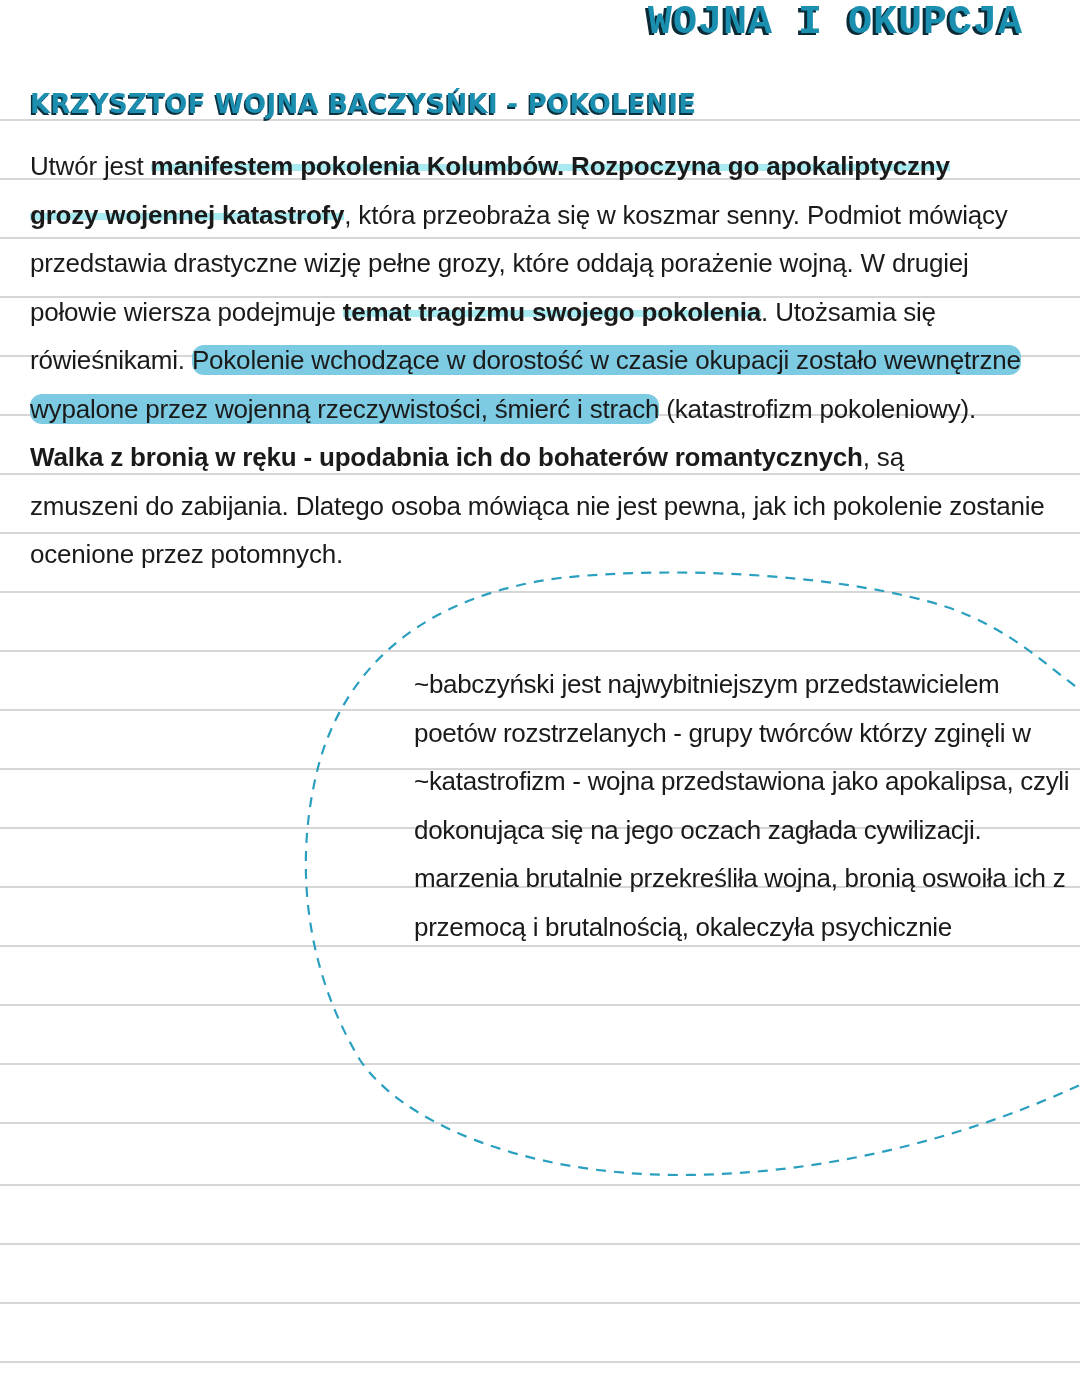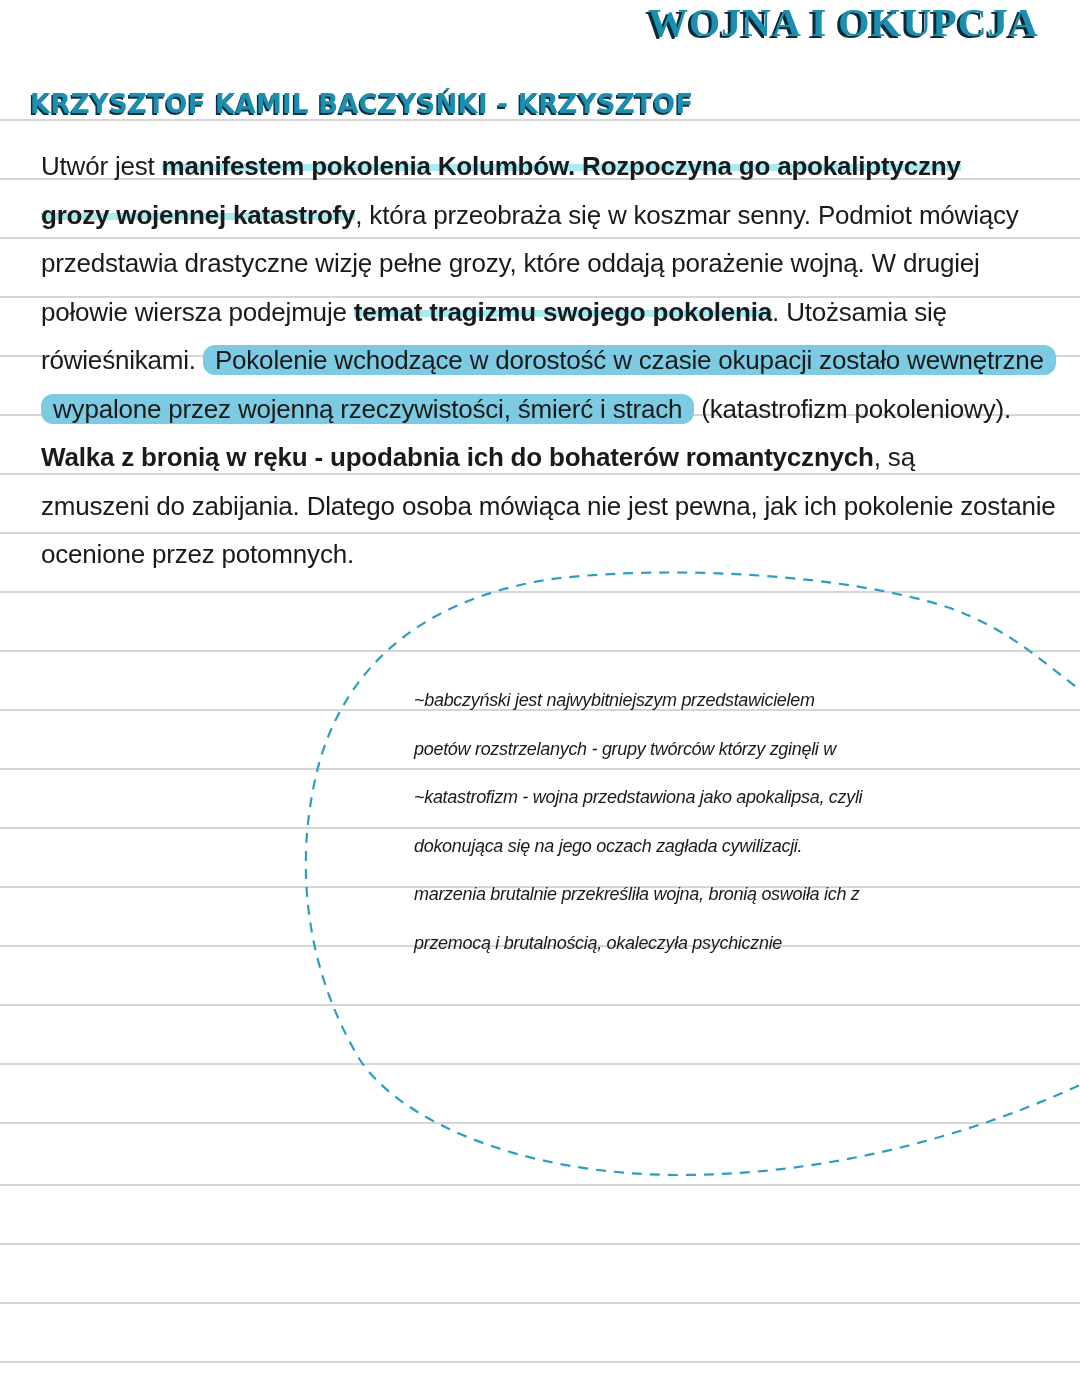--- a/index.html
+++ b/index.html
@@ -8,50 +8,50 @@
       background: #ffffff;
       font-family: "Liberation Sans Narrow", "Liberation Sans", sans-serif;
       color: #1a1a1a;
     }
     .rule {
       position: absolute; left: 0; width: 1080px; height: 2px;
       background: #d6d6d6;
     }
     .title {
       position: absolute; top: 0px; left: 648px; width: 420px;
-      font-family: Liberation Serif, serif; font-weight: bold;
+      font-family: Liberation Mono, monospace; font-weight: bold;
       font-size: 40px; letter-spacing: 1px;
       color: #1a8fb0;
       text-shadow: -3px 2px 0 #0b2a36;
       line-height: 46px;
     }
     .heading {
       position: absolute; top: 87px; left: 30px;
       font-family: "DejaVu Sans", sans-serif; font-weight: bold;
       font-size: 26px; color: #1c8fb0;
       text-shadow: -1.5px 1.5px 0 #0b3140;
       letter-spacing: 0.3px;
       line-height: 34px;
     }
     .para {
       position: absolute; top: 142px; left: 30px; width: 1020px;
       font-size: 26px; line-height: 48.5px;
       letter-spacing: -0.2px;
     }
-    .para .line { display: block; white-space: nowrap; height: 48.5px; margin-left: 11px; }
+    .para .line { display: block; white-space: nowrap; height: 48.5px; }
     .b { font-weight: bold; }
     .hl-light {
       background: linear-gradient(to bottom, transparent 42%, #a8ecf2 42%, #a8ecf2 68%, transparent 68%);
     }
     .hl-dark {
-      background: #7ccbe3; border-radius: 12px; padding: 0 12px;
+      background: #7ccbe3; border-radius: 12px; padding: 0 0;
     }
     .notes {
-      position: absolute; top: 676px; left: 414px; width: 660px;
-      font-size: 18px; line-height: 48.5px; letter-spacing: -0.3px; font-style: italic;
+      position: absolute; top: 660px; left: 414px; width: 660px;
+      font-size: 26px; line-height: 48.5px; letter-spacing: -0.3px;
     }
     .notes .line { display: block; white-space: nowrap; height: 48.5px; }
     svg.bubble { position: absolute; left: 0; top: 0; }
   </style>
 </head>
 <body>
 
 <div>
   <div class="rule" style="top:119px"></div>
   <div class="rule" style="top:178px"></div>
@@ -82,21 +82,21 @@
            C 1040 660, 1010 630, 950 608
            C 850 575, 680 565, 560 578
            C 430 595, 350 660, 320 760
            C 295 850, 300 960, 360 1060
            C 400 1120, 520 1175, 680 1175
            C 820 1175, 960 1140, 1080 1085" fill="none" stroke="#2a9fbf" stroke-width="2.2" stroke-dasharray="10 8"></path>
 </svg>
 
 <div class="title">WOJNA I OKUPCJA</div>
 
-<div class="heading">KRZYSZTOF KAMIL BACZYSŃKI - KRZYSZTOF</div>
+<div class="heading">KRZYSZTOF WOJNA BACZYSŃKI - POKOLENIE</div>
 
 <div class="para">
   <span class="line">
     <span>Utwór jest </span><span class="b hl-light">manifestem pokolenia Kolumbów. Rozpoczyna go apokaliptyczny</span>
   </span>
   <span class="line">
     <span class="b hl-light">grozy wojennej katastrofy</span><span>, która przeobraża się w koszmar senny. Podmiot mówiący</span>
   </span>
   <span class="line">
     <span>przedstawia drastyczne wizję pełne grozy, które oddają porażenie wojną. W drugiej</span>

